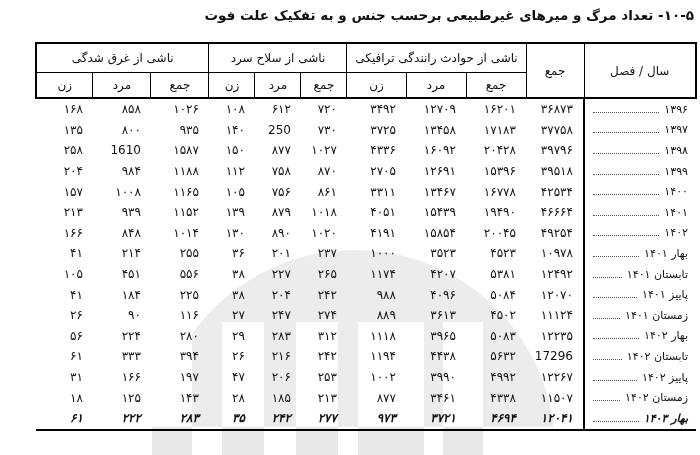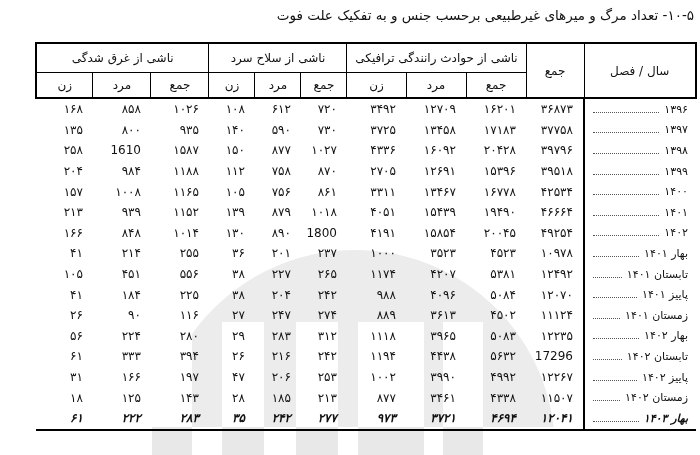--- a/index.html
+++ b/index.html
@@ -11,21 +11,21 @@
   }
   
   .wm-clip{position:absolute;left:0;top:0;width:700px;height:427px;overflow:hidden;z-index:0;}
   .wm-disc{position:absolute;border-radius:50%;}
   .wm-bar-white{position:absolute;}
   .wm-bars-bottom{position:absolute;left:0;top:427px;width:700px;height:28px;z-index:0;}
   .wm-bar-gray{position:absolute;top:0;height:28px;}
   
   .title{
     position:absolute;top:7px;right:6px;left:4px;z-index:2;
-    text-align:right;font-size:13.5px;font-weight:normal;direction:rtl;
+    text-align:right;font-size:13.5px;font-weight:bold;direction:rtl;
   }
   
   .tbl-wrap{position:absolute;top:42px;right:3px;z-index:1;}
   table{
     border-collapse:collapse;table-layout:fixed;width:661px;direction:rtl;
     background:transparent;
   }
   thead th{
     border:1px solid #000;font-weight:normal;font-size:12px;
     padding:2px 2px;background:#fff;
@@ -132,21 +132,21 @@
             <div class="year-flex">
               <span>۱۳۹۷</span>
               <span class="leader"></span>
             </div>
           </th>
           <td>۳۷۷۵۸</td>
           <td>۱۷۱۸۳</td>
           <td>۱۳۴۵۸</td>
           <td>۳۷۲۵</td>
           <td>۷۳۰</td>
-          <td>۵۹۰</td>
+          <td>250</td>
           <td>۱۴۰</td>
           <td>۹۳۵</td>
           <td>۸۰۰</td>
           <td>۱۳۵</td>
         </tr>
         <tr>
           <th class="year-cell">
             <div class="year-flex">
               <span>۱۳۹۸</span>
               <span class="leader"></span>
@@ -221,21 +221,21 @@
           <th class="year-cell">
             <div class="year-flex">
               <span>۱۴۰۲</span>
               <span class="leader"></span>
             </div>
           </th>
           <td>۴۹۲۵۴</td>
           <td>۲۰۰۴۵</td>
           <td>۱۵۸۵۴</td>
           <td>۴۱۹۱</td>
-          <td>1800</td>
+          <td>۱۰۲۰</td>
           <td>۸۹۰</td>
           <td>۱۳۰</td>
           <td>۱۰۱۴</td>
           <td>۸۴۸</td>
           <td>۱۶۶</td>
         </tr>
         <tr>
           <th class="year-cell">
             <div class="year-flex">
               <span>بهار ۱۴۰۱</span>

